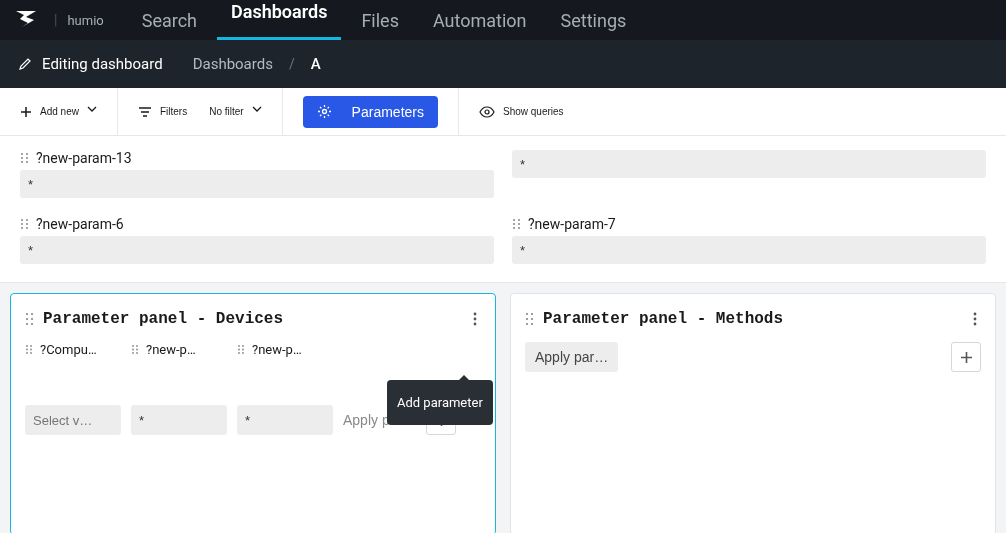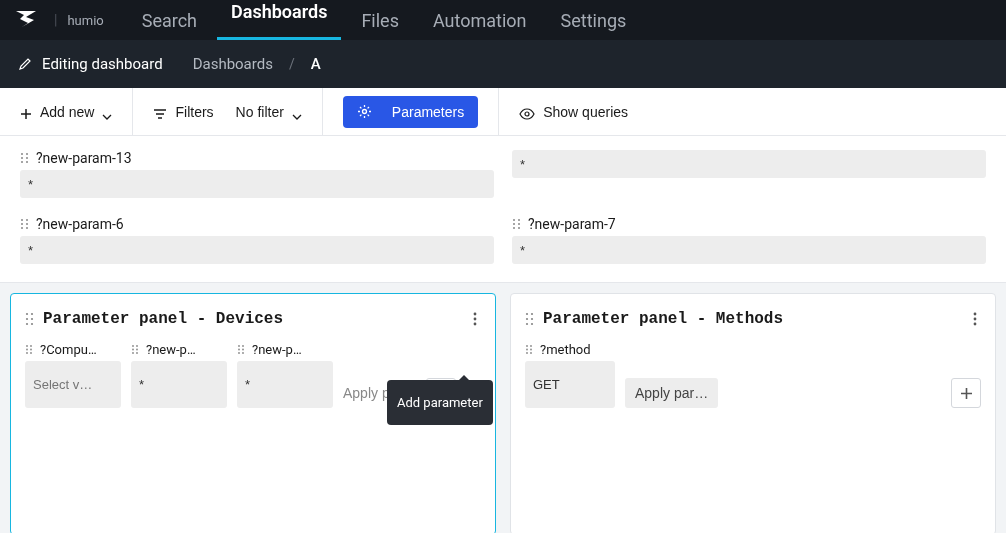--- a/index.html
+++ b/index.html
@@ -68,23 +68,23 @@
       display: flex;
       align-items: center;
       gap: 8px;
       padding: 0 20px;
       height: 100%;
       border-right: 1px solid #e5e7eb;
     }
     .toolbar-cell.last { border-right: none; }
     .btn-plain {
       display: inline-flex;
-      align-items: flex-end;
+      align-items: flex-start;
       gap: 8px;
-      font-size: 14px;
+      font-size: 10px;
       color: #1a1a1a;
       cursor: pointer;
       background: transparent;
       border: none;
     }
     .btn-primary {
       display: inline-flex;
       align-items: center;
       gap: 20px;
       background: #2957e6;
@@ -146,21 +146,21 @@
 
     .mini-params {
       display: flex;
       gap: 10px;
       align-items: flex-start;
       flex-wrap: nowrap;
     }
     .mini { display: flex; flex-direction: column; gap: 4px; width: 96px; }
     .mini .param-label { font-size: 13px; white-space: nowrap; overflow: hidden; text-overflow: ellipsis; display: flex; }
     .mini .param-label-text { white-space: nowrap; overflow: hidden; text-overflow: ellipsis; }
-    .mini .param-input { height: 47px; font-size: 13px; }
+    .mini .param-input { height: 30px; font-size: 13px; margin-top: 44px; }
     .mini .placeholder { color: #777; }
     .apply-btn {
       background: transparent;
       border: none;
       color: #888;
       font-size: 14px;
       height: 30px;
       align-self: flex-end;
       cursor: pointer;
       white-space: nowrap;
@@ -461,36 +461,20 @@
       </div>
       <span class="kebab">
         <svg width="4" height="14" viewBox="0 0 4 14">
             <circle cx="2" cy="2" r="1.4" fill="#555"></circle>
             <circle cx="2" cy="7" r="1.4" fill="#555"></circle>
             <circle cx="2" cy="12" r="1.4" fill="#555"></circle>
           </svg>
       </span>
     </div>
     <div class="mini-params">
-      <div class="mini" style="width:90px;">
-        <span class="param-label">
-          <span class="drag-icon">
-              <svg width="9" height="11" viewBox="0 0 9 11">
-                <circle cx="2" cy="2" r="0.9" fill="#888"></circle>
-                <circle cx="6" cy="2" r="0.9" fill="#888"></circle>
-                <circle cx="2" cy="5.5" r="0.9" fill="#888"></circle>
-                <circle cx="6" cy="5.5" r="0.9" fill="#888"></circle>
-                <circle cx="2" cy="9" r="0.9" fill="#888"></circle>
-                <circle cx="6" cy="9" r="0.9" fill="#888"></circle>
-              </svg>
-            </span>
-          <span class="param-label-text">?method</span>
-        </span>
-        <input class="param-input" value="GET" style="">
-      </div>
       <button class="apply-btn solid" style="max-width:100px;">Apply par…</button>
       <button class="add-btn">
         <span>
           <svg width="13" height="13" viewBox="0 0 13 13">
               <path d="M6.5 1v11M1 6.5h11" stroke="#555" stroke-width="1.6"></path>
             </svg>
         </span>
       </button>
     </div>
   </div>

